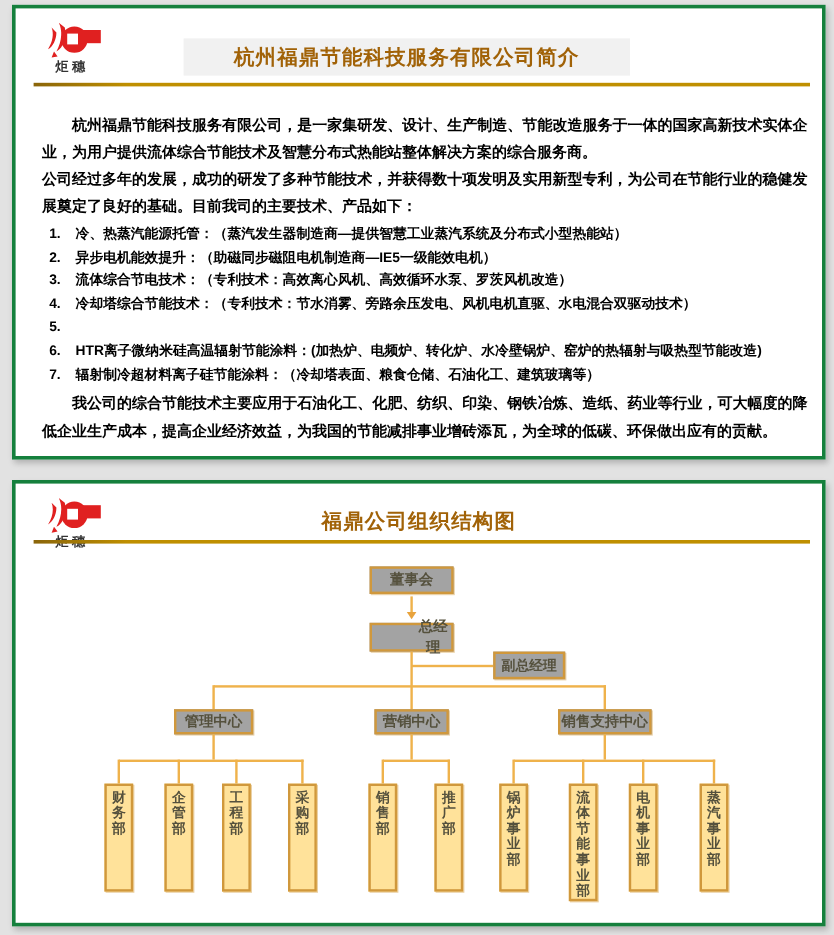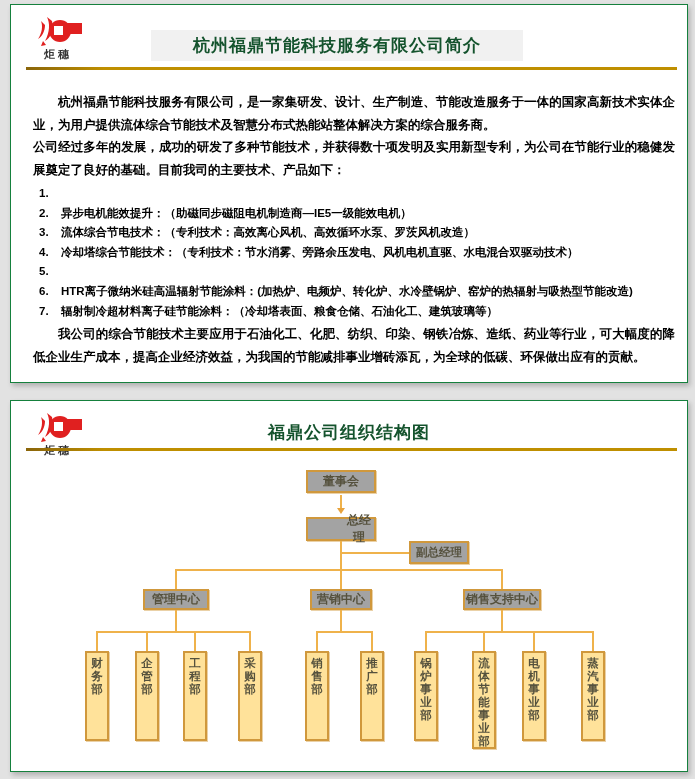--- a/index.html
+++ b/index.html
@@ -4,36 +4,36 @@
 <style>
   * { margin:0; padding:0; box-sizing:border-box; }
   html,body { width:695px; height:779px; }
   body {
     background:#e2e2e2;
     font-family:"Liberation Sans","DejaVu Sans",sans-serif;
     position:relative; overflow:hidden;
   }
   .page {
     position:absolute; left:10px; width:678px; background:#ffffff;
-    border:1px solid #15803d; box-shadow:2px 3px 5px rgba(0,0,0,.22);
+    border:3px solid #15803d; box-shadow:2px 3px 5px rgba(0,0,0,.22);
   }
   #page1 { top:4px; height:379px; }
   #page2 { top:400px; height:372px; }
 
   
   .logo { position:absolute; left:18px; top:8px; width:58px; text-align:center; }
   .logo svg { display:block; margin:0 auto; }
   .logo .brand { font-size:11px; font-weight:bold; color:#333; letter-spacing:3px; line-height:11px; }
 
   
   .title-band {
     position:absolute; left:140px; top:25px; width:372px; height:31px;
     background:#f1f1f1; display:flex; align-items:center; justify-content:center;
   }
-  .doc-title { color:#14532d; font-size:17px; font-weight:bold; letter-spacing:1px; }
+  .doc-title { color:#a16207; font-size:17px; font-weight:bold; letter-spacing:1px; }
   .title-plain {
     position:absolute; left:0; top:20px; width:100%; text-align:center;
   }
   .rule { position:absolute; left:15px; right:10px; height:3px;
     background:linear-gradient(90deg,#8a650a,#bf8f00 12%,#bf8f00); }
   #page1 .rule { top:62px; }
   #page2 .rule { top:47px; }
 
   
   .body-text { position:absolute; left:22px; right:12px; top:86px; color:#000; }
@@ -88,20 +88,21 @@
   </div>
   <div class="rule"></div>
 
   <div class="body-text">
     <p class="para indent">杭州福鼎节能科技服务有限公司，是一家集研发、设计、生产制造、节能改造服务于一体的国家高新技术实体企业，为用户提供流体综合节能技术及智慧分布式热能站整体解决方案的综合服务商。</p>
     <p class="para">公司经过多年的发展，成功的研发了多种节能技术，并获得数十项发明及实用新型专利，为公司在节能行业的稳健发展奠定了良好的基础。目前我司的主要技术、产品如下：</p>
 
     <div class="num-list">
       <div class="li">
         <span class="num">1.</span>
+        <span>冷、热蒸汽能源托管：（蒸汽发生器制造商—提供智慧工业蒸汽系统及分布式小型热能站）</span>
       </div>
       <div class="li">
         <span class="num">2.</span>
         <span>异步电机能效提升：（助磁同步磁阻电机制造商—IE5一级能效电机）</span>
       </div>
       <div class="li">
         <span class="num">3.</span>
         <span>流体综合节电技术：（专利技术：高效离心风机、高效循环水泵、罗茨风机改造）</span>
       </div>
       <div class="li">

